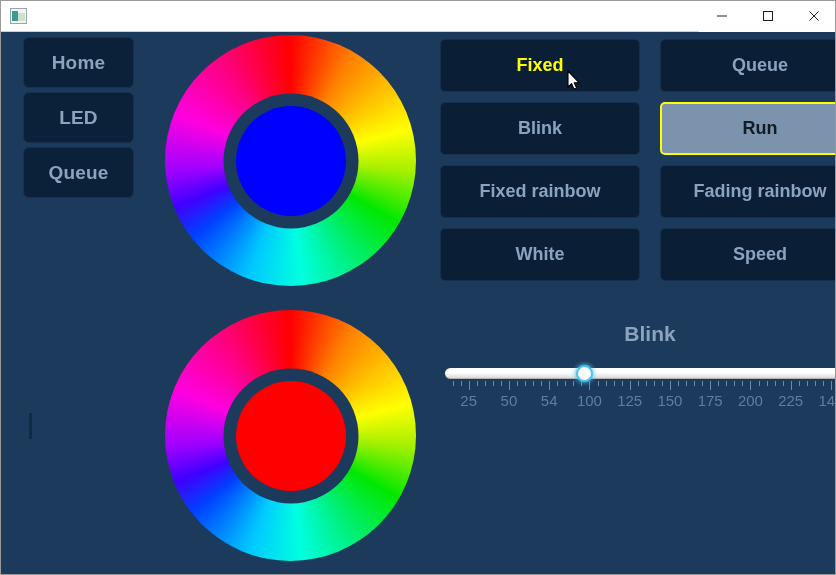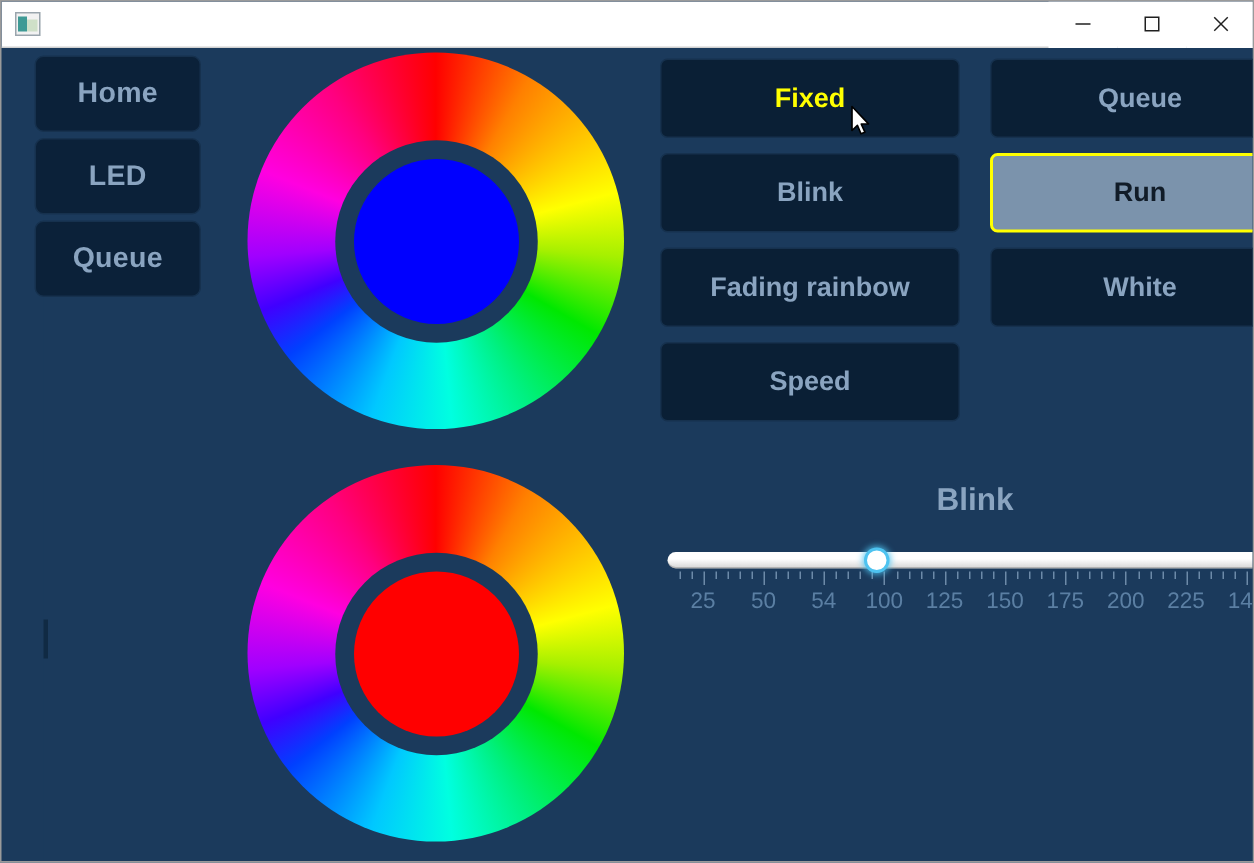--- a/index.html
+++ b/index.html
@@ -344,20 +344,23 @@
         <span>Fixed</span>
       </div>
       <div class="mode-btn" style="color: rgb(138, 164, 192);">
         <span>Queue</span>
       </div>
       <div class="mode-btn" style="color: rgb(138, 164, 192);">
         <span>Blink</span>
       </div>
       <div class="mode-btn selected" style="color: rgb(17, 28, 40);">
         <span>Run</span>
+      </div>
+      <div class="mode-btn" style="color: rgb(138, 164, 192);">
+        <span>Fixed rainbow</span>
       </div>
       <div class="mode-btn" style="color: rgb(138, 164, 192);">
         <span>Fading rainbow</span>
       </div>
       <div class="mode-btn" style="color: rgb(138, 164, 192);">
         <span>White</span>
       </div>
       <div class="mode-btn" style="color: rgb(138, 164, 192);">
         <span>Speed</span>
       </div>

